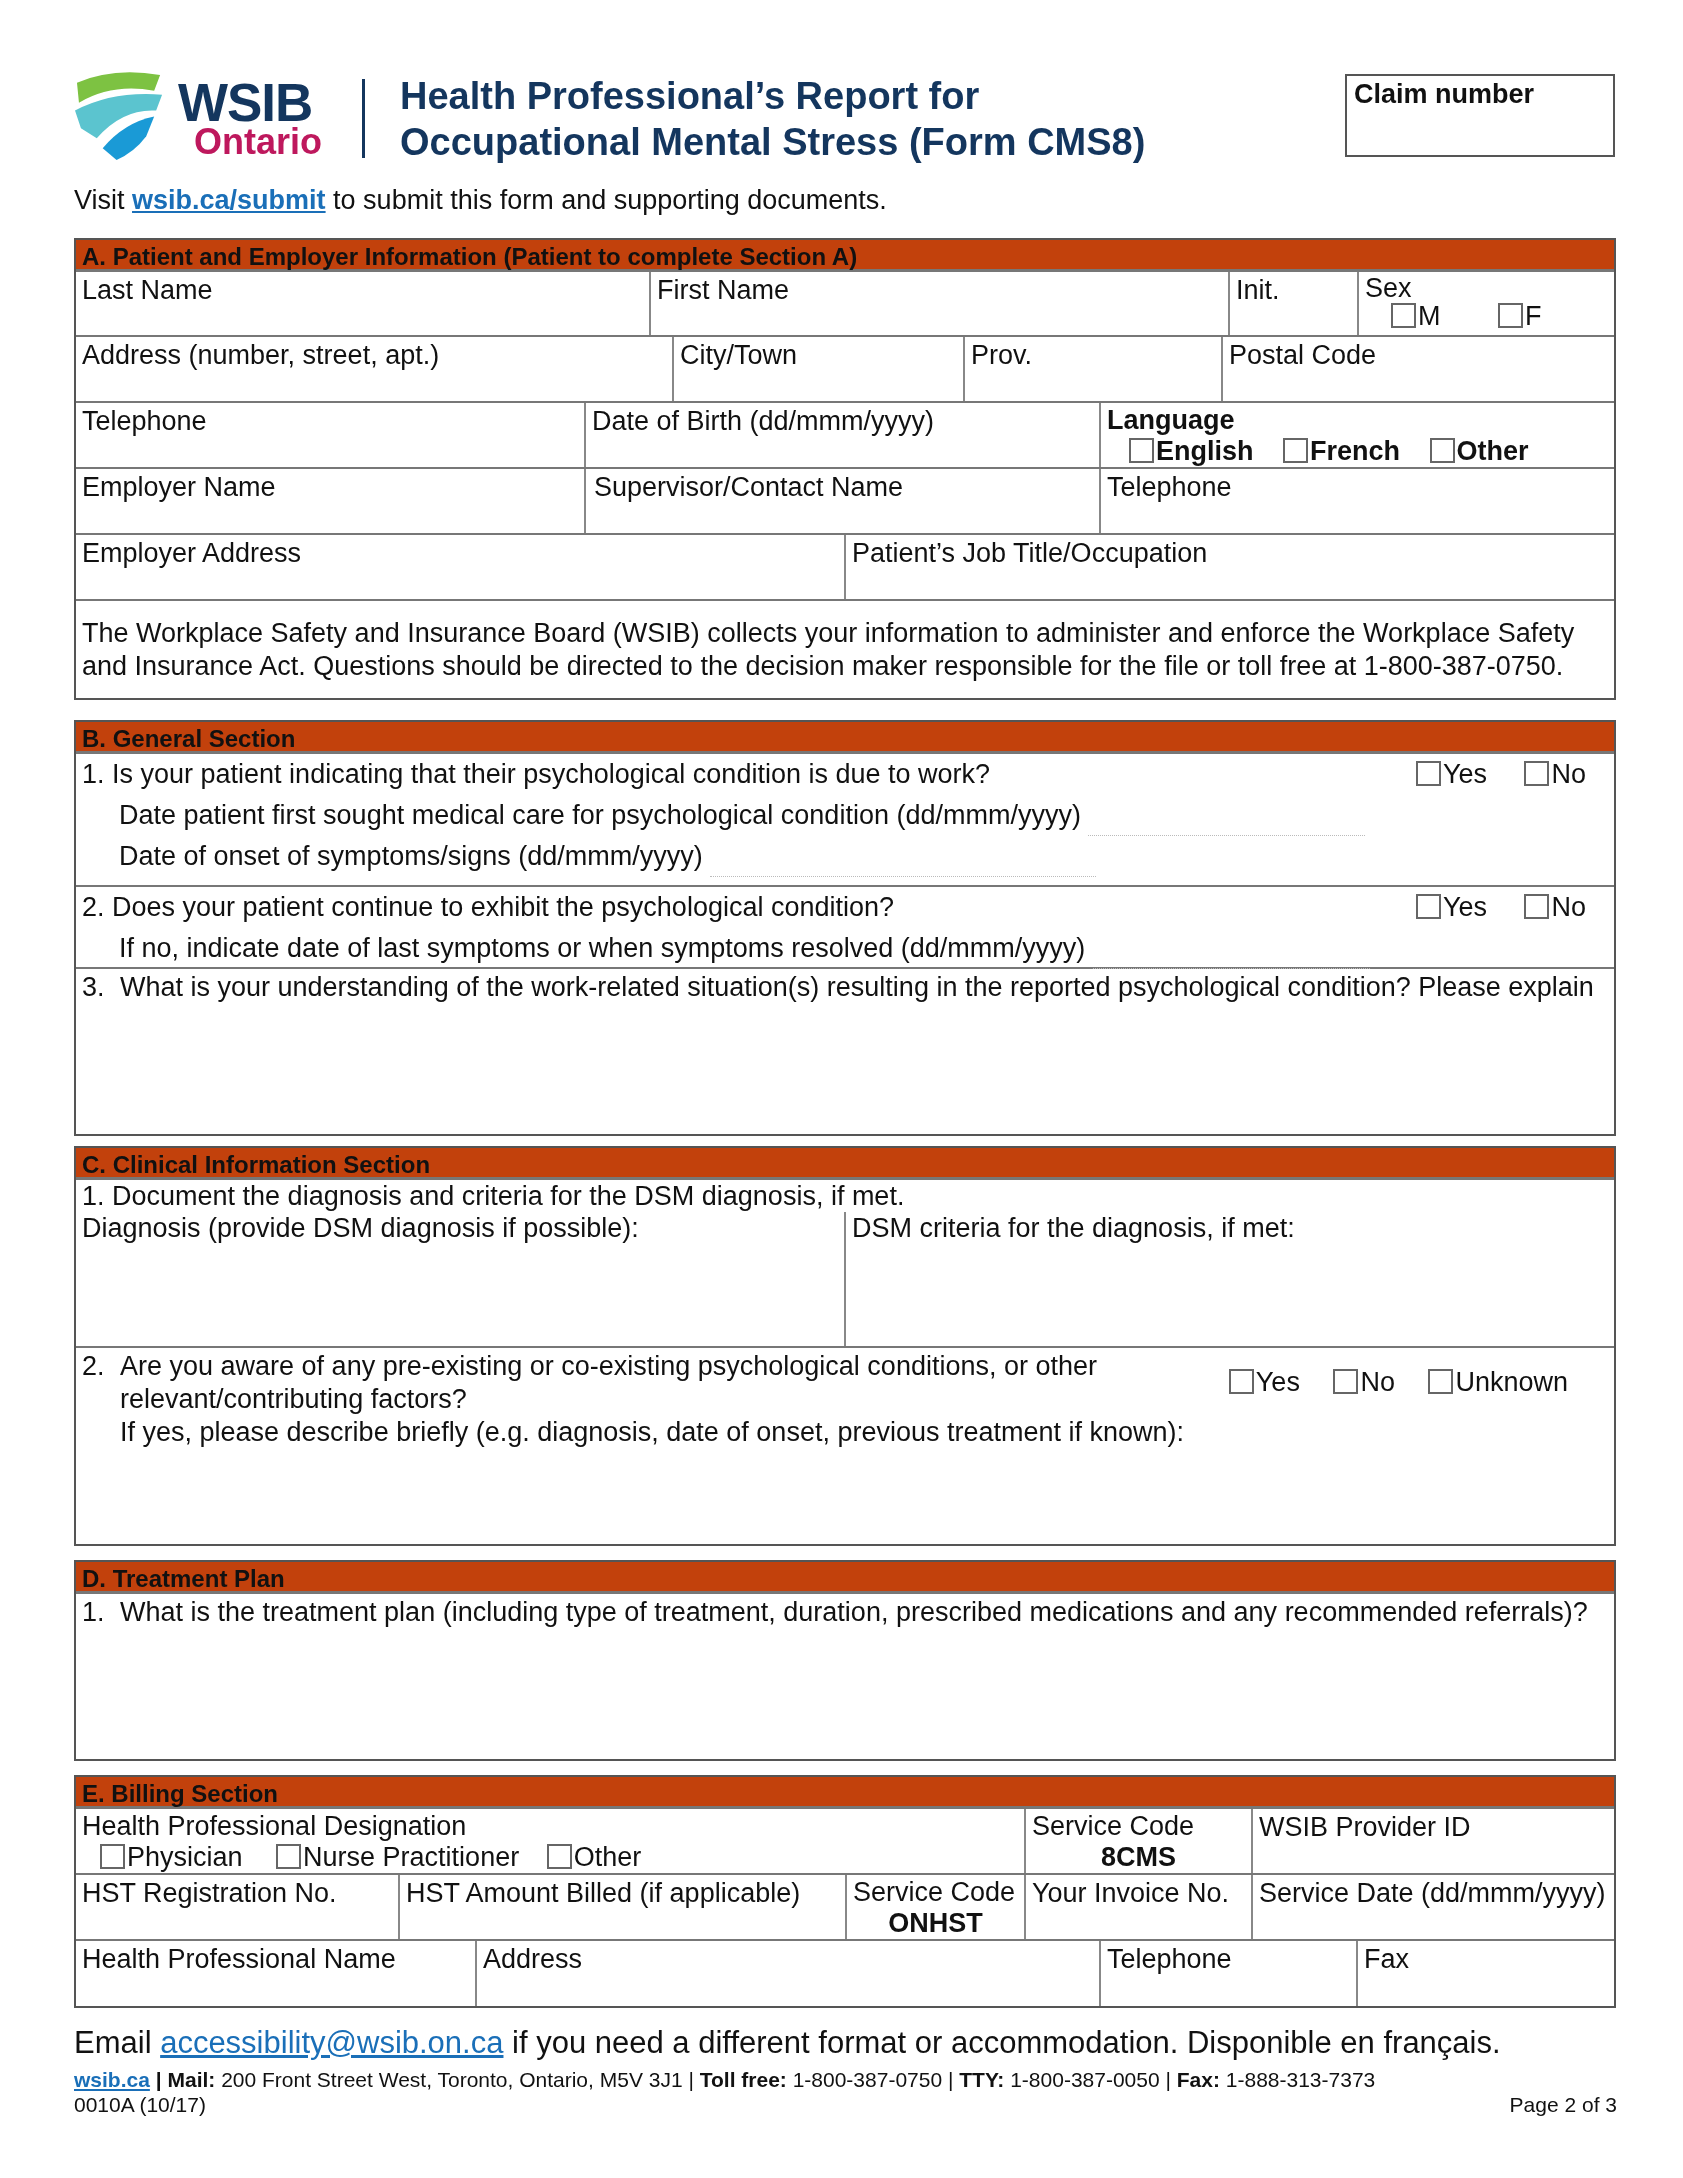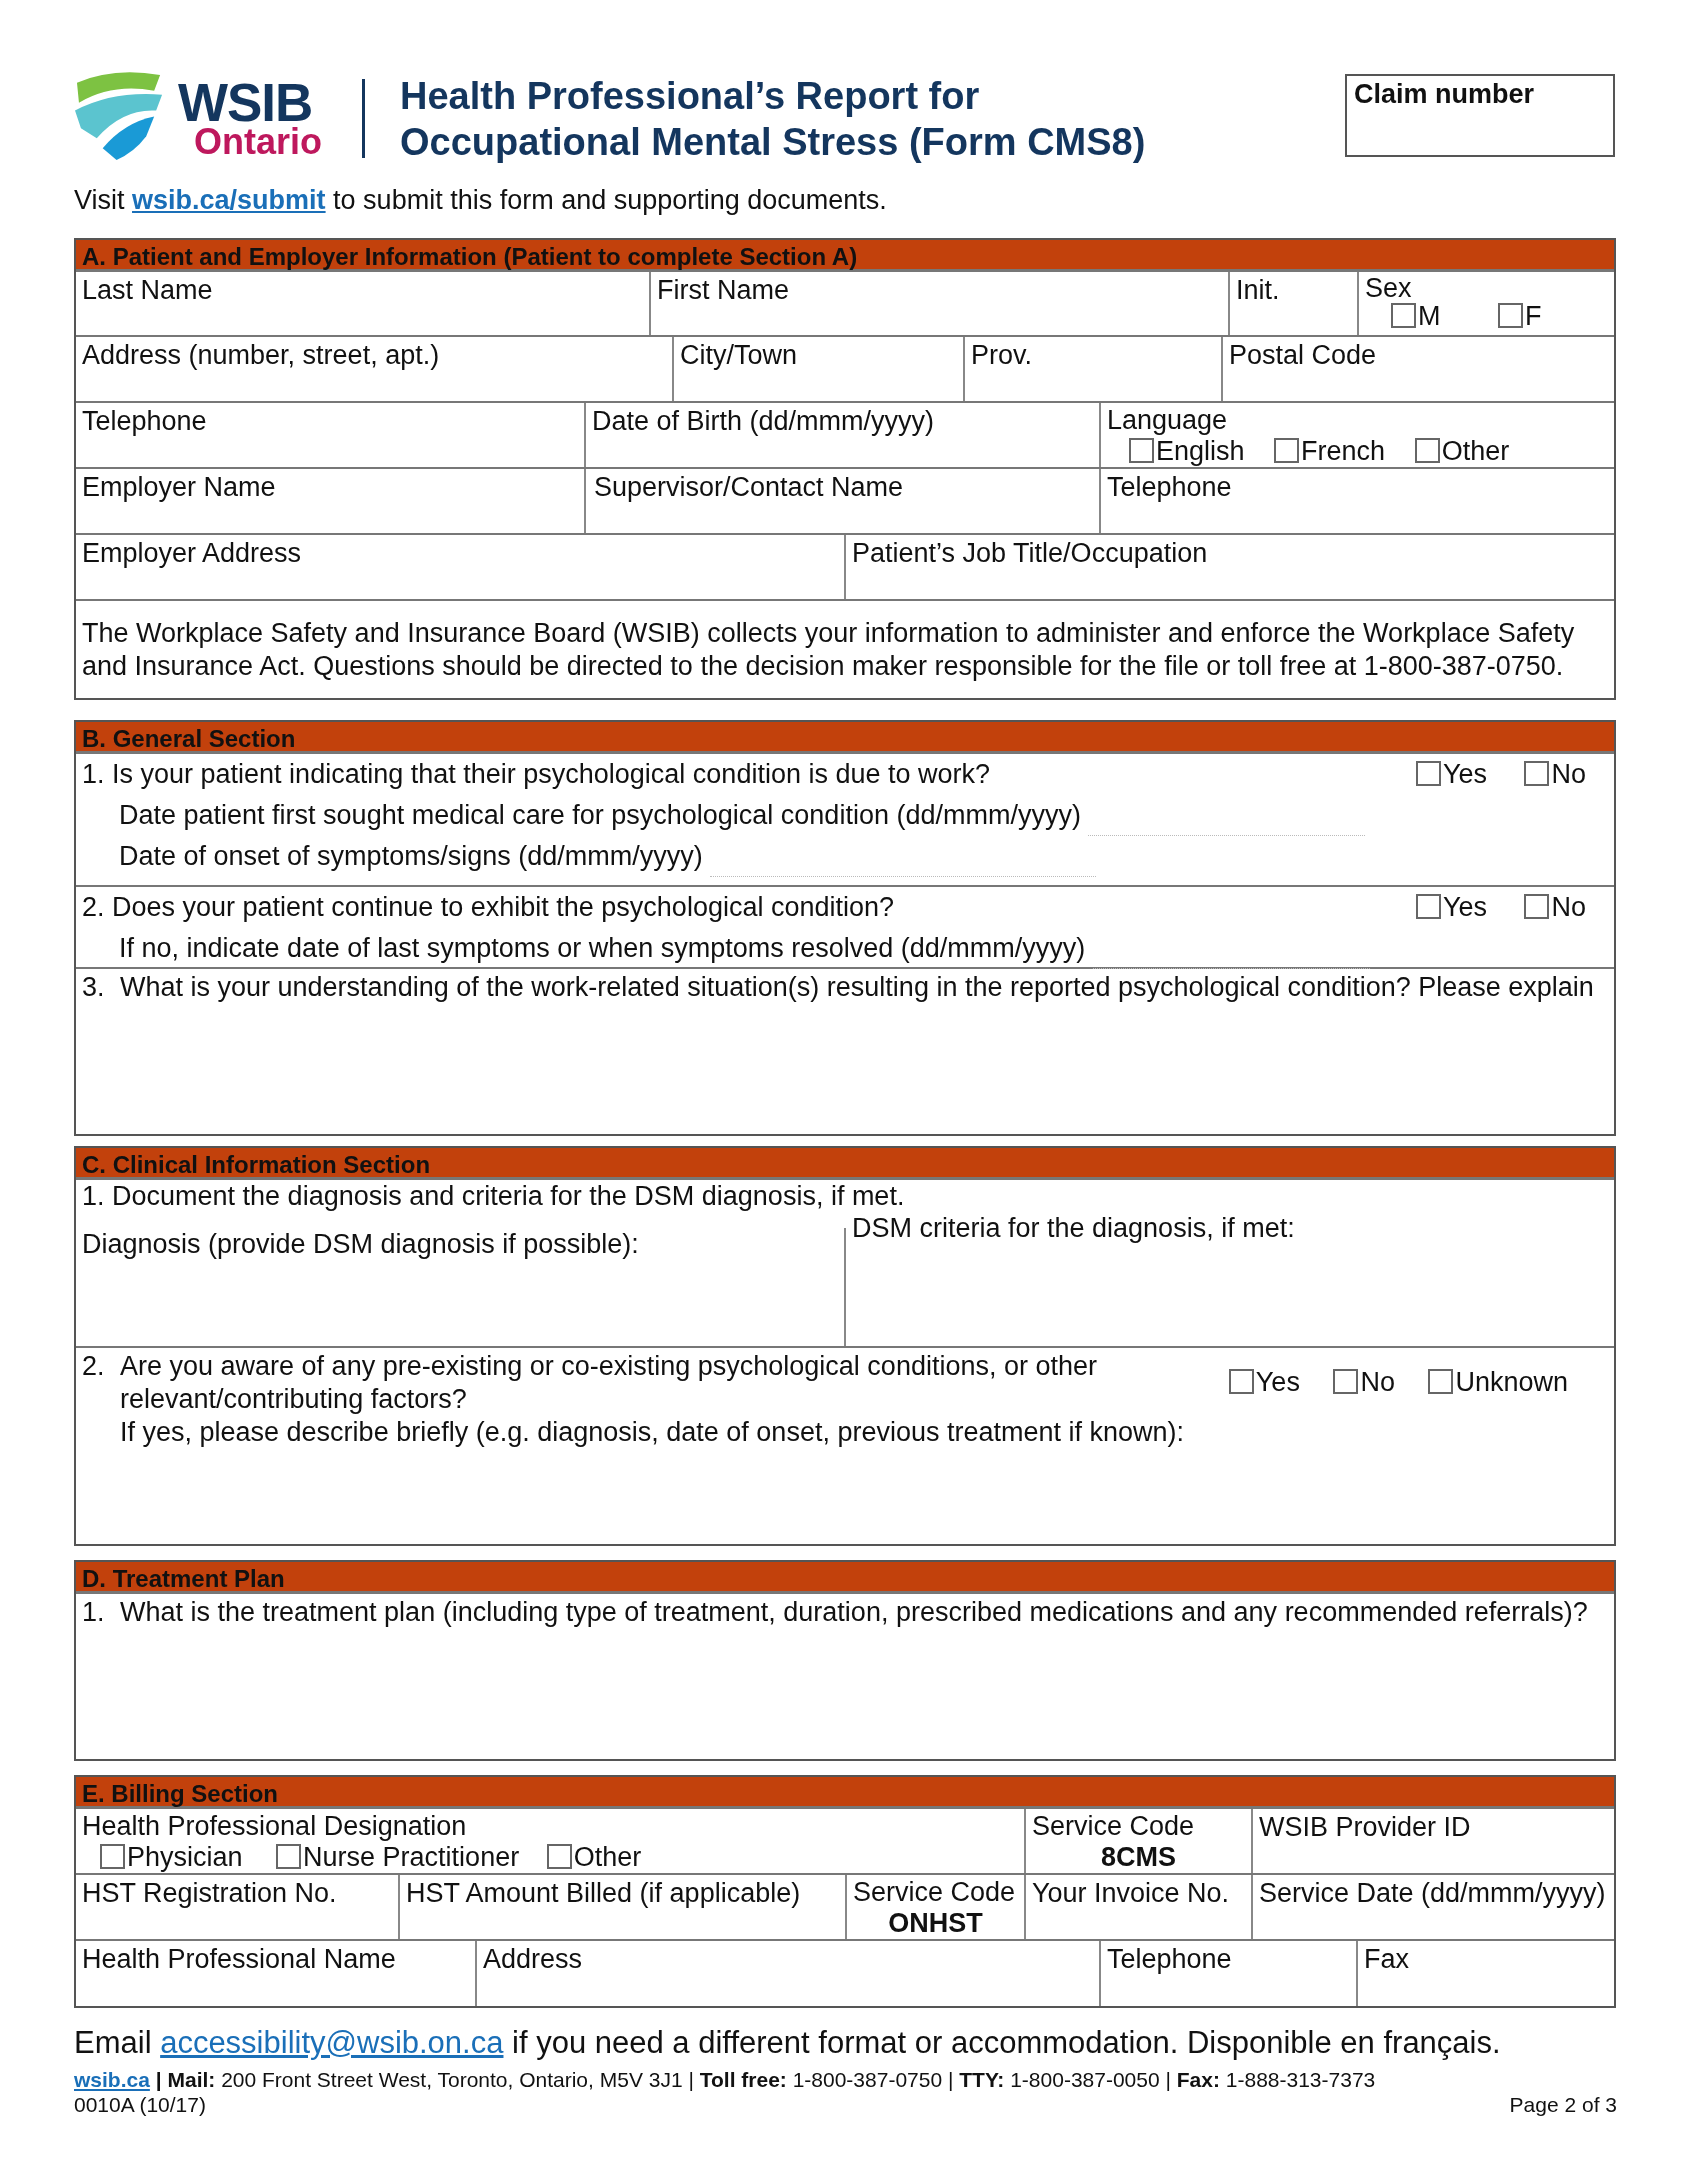--- a/index.html
+++ b/index.html
@@ -83,21 +83,21 @@
   </div>
   <div class="row" style="height:66px;">
     <div class="cell" style="width:598px;"><span>Address (number, street, apt.)</span></div>
     <div class="cell" style="width:291px;"><span>City/Town</span></div>
     <div class="cell" style="width:258px;"><span>Prov.</span></div>
     <div class="cell" style="flex:1;"><span>Postal Code</span></div>
   </div>
   <div class="row" style="height:66px;">
     <div class="cell" style="width:510px;"><span>Telephone</span></div>
     <div class="cell" style="width:515px;"><span>Date of Birth (dd/mmm/yyyy)</span></div>
-    <div class="cell" style="flex:1; line-height:31px;">
+    <div class="cell" style="flex:1; line-height:31px;font-weight:bold;">
       <div>Language</div>
       <div style="padding-left:22px;">
         <span class="opt" style="margin-right:22px;"><span class="cb"></span><span>English</span></span>
         <span class="opt" style="margin-right:22px;"><span class="cb"></span><span>French</span></span>
         <span class="opt"><span class="cb"></span><span>Other</span></span>
       </div>
     </div>
   </div>
   <div class="row" style="height:66px;">
     <div class="cell" style="width:510px;"><span>Employer Name</span></div>
@@ -146,21 +146,21 @@
       <span>What is your understanding of the work-related situation(s) resulting in the reported psychological condition? Please explain</span>
     </div>
   </div>
 </div>
 
 <div class="section" style="top:1146px;">
   <div class="sec-head">C. Clinical Information Section</div>
   <div class="row" style="height:168px; flex-direction:column;">
     <div style="padding:0 6px; line-height:32px;">1.  Document the diagnosis and criteria for the DSM diagnosis, if met.</div>
     <div style="display:flex; flex:1;">
-      <div class="cell" style="width:770px; padding-top:0;margin-top:16px;"><span>Diagnosis (provide DSM diagnosis if possible):</span></div>
+      <div class="cell" style="width:770px; padding-top:0;"><span>Diagnosis (provide DSM diagnosis if possible):</span></div>
       <div class="cell" style="flex:1; padding-top:0;"><span>DSM criteria for the diagnosis, if met:</span></div>
     </div>
   </div>
   <div class="row" style="height:196px;">
     <div class="cell" style="flex:1; line-height:33px;">
       <div style="display:flex; justify-content:space-between;">
         <div style="display:flex; width:1049px;">
           <span style="width:38px; flex-shrink:0;">2.</span>
           <span>Are you aware of any pre-existing or co-existing psychological conditions, or other relevant/contributing factors?</span>
         </div>

